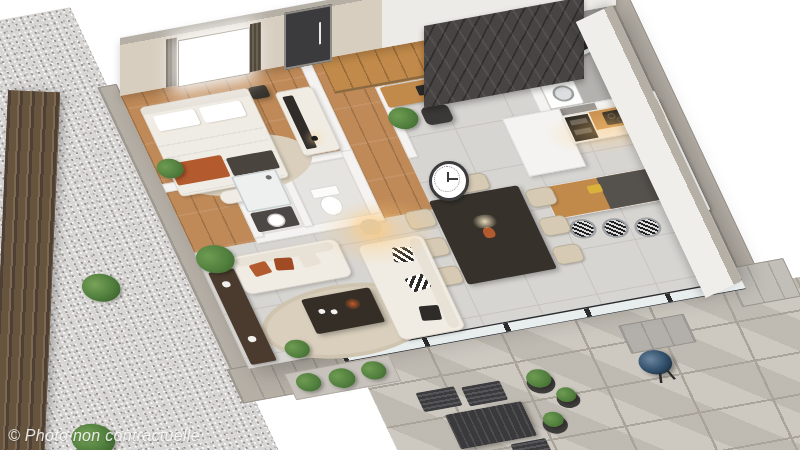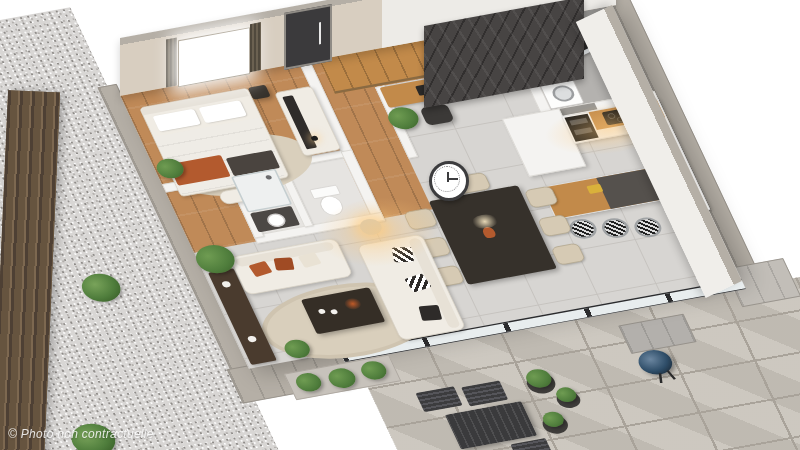--- a/index.html
+++ b/index.html
@@ -56,21 +56,21 @@
     background-color:var(--featureWall);
     background-image:repeating-linear-gradient(60deg,rgba(255,255,255,.06) 0 2px,transparent 2px 13px),
       repeating-linear-gradient(-60deg,rgba(0,0,0,.3) 0 2px,transparent 2px 13px);
     box-shadow:0 3px 6px rgba(0,0,0,.3);}
   .eastwall{left:612px;top:5px;width:305px;height:40px;transform:rotate(64.8deg);transform-origin:0 0;
     background:linear-gradient(180deg,var(--wallStone) 0 9px,#f0eeea 9px 100%);box-shadow:-3px 3px 8px rgba(0,0,0,.2);}
   .clock{left:429px;top:161px;width:34px;height:34px;border-radius:50%;background:var(--clockFace);border:3px solid var(--clockFrame);box-shadow:1px 2px 4px rgba(0,0,0,.3);}
   .clock .hand-h{left:15px;top:8px;width:2px;height:10px;background:var(--clockFrame);}
   .clock .hand-m{left:15px;top:14px;width:11px;height:2px;background:var(--clockFrame);}
   .clock .dial{left:2px;top:2px;width:24px;height:24px;border-radius:50%;border:1px dotted #8a8a8c;}
-  .watermark{left:8px;top:427px;font-style:italic;font-size:12px;color:rgba(255,255,255,.85);text-shadow:0 1px 2px rgba(0,0,0,.25);letter-spacing:.3px;}
+  .watermark{left:8px;top:427px;font-style:italic;font-size:16px;color:rgba(255,255,255,.85);text-shadow:0 1px 2px rgba(0,0,0,.25);letter-spacing:.3px;}
 </style>
 </head>
 <body>
 
 <div class="scene">
 
   <div class="plan abs">
 
     <div class="abs gravel"></div>
     <div class="abs tuft" style="left:-150px;top:270px;width:46px;height:46px;"></div>

